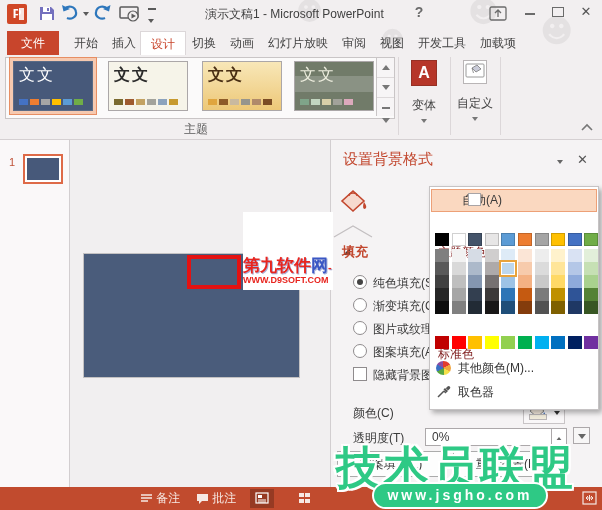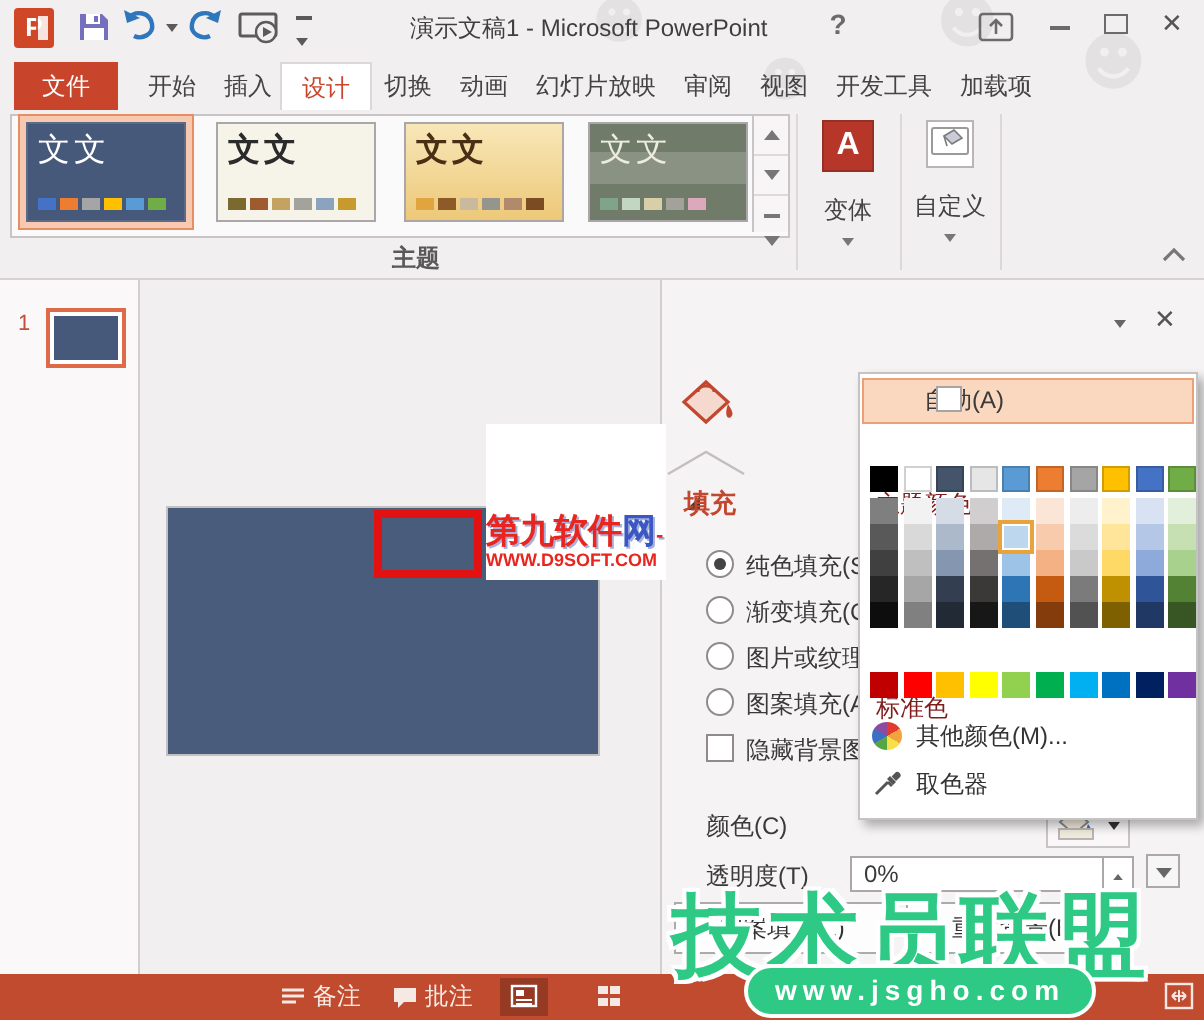--- a/index.html
+++ b/index.html
@@ -29,21 +29,21 @@
   .thumb{position:absolute;top:3px;width:80px;height:50px;border:1px solid #ABA7A8;box-sizing:border-box;overflow:hidden;}
   .thumb .tx{position:absolute;left:5px;top:3px;font-size:16px;letter-spacing:2px;}
   .sw{position:absolute;left:5px;bottom:5px;display:flex;gap:2px;}
   .sw i{display:block;width:9px;height:6px;}
   #thumb-sel{position:absolute;left:3px;top:-1px;width:88px;height:58px;background:#F6C9B0;border:1px solid #E78E63;box-sizing:border-box;}
   #gal-scroll{position:absolute;right:0px;top:0px;width:17px;height:58px;border-left:1px solid #C9C5C6;background:#F7F5F6;}
   .gbtn{position:relative;width:17px;height:19px;border-bottom:1px solid #DDD9DA;text-align:center;}
   .tri-up{display:inline-block;width:0;height:0;border-left:4px solid transparent;border-right:4px solid transparent;border-bottom:5px solid #777;margin-top:7px;}
   .tri-dn{display:inline-block;width:0;height:0;border-left:4px solid transparent;border-right:4px solid transparent;border-top:5px solid #777;margin-top:7px;}
   .tri-bar{display:inline-block;width:8px;height:2px;background:#777;margin-top:4px;}
-  #group-label{position:absolute;left:14px;top:66px;width:388px;text-align:center;color:#595959;font-weight:bold;}
+  #group-label{position:absolute;left:2px;top:66px;width:388px;text-align:center;color:#595959;}
   .vsep{position:absolute;top:2px;width:1px;height:78px;background:#DCD7D9;}
   .bigbtn{position:absolute;top:2px;width:46px;height:80px;text-align:center;}
   #variants-icon{margin:3px auto 0;width:26px;height:26px;background:#B63629;border:1px solid #963024;box-sizing:border-box;color:#fff;font-weight:bold;font-size:16px;line-height:24px;}
   #custom-icon{margin:3px auto 0;width:24px;height:24px;background:#fff;border:1px solid #B9B5B6;box-sizing:border-box;}
   .bigbtn .lbl{color:#444;line-height:14px;width:36px;margin:12px auto 0;}
   #ribbon-collapse{position:absolute;right:8px;top:67px;}
 
   
   #leftpanel{position:absolute;left:0;top:140px;width:70px;height:347px;background:#FAF8F9;border-right:1px solid #D2CED0;box-sizing:border-box;}
   #slide-num{position:absolute;left:9px;top:156px;color:#BF5238;font-size:11px;}
@@ -264,20 +264,21 @@
   <div id="slide-num">1</div>
   <div id="slide-thumb">
       <i></i>
     </div>
 
   <div id="editarea">
     <div id="canvas"></div>
   </div>
 
   <div id="panel">
+    <div id="panel-title">设置背景格式</div>
     <span id="panel-dd" class="arrow-dn" style="border-top-color:#666;"></span>
     <span id="panel-close">✕</span>
 
     <div class="abs" style="left:8px;top:48px;">
       <svg width="30" height="34" viewBox="0 0 30 34">
           <path d="M14 3 L25 13 L14 23 L3 13 Z" fill="#F6D9CE" stroke="#C2472E" stroke-width="1.6"></path>
           <path d="M10 8 C10 4 18 4 18 8" fill="none" stroke="#C2472E" stroke-width="1.4"></path>
           <path d="M25 14 c2 3 3 5 1.5 6.5 c-1.8 1.5 -3.5 -1 -1.5 -6.5 Z" fill="#C2472E"></path>
         </svg>
     </div>

